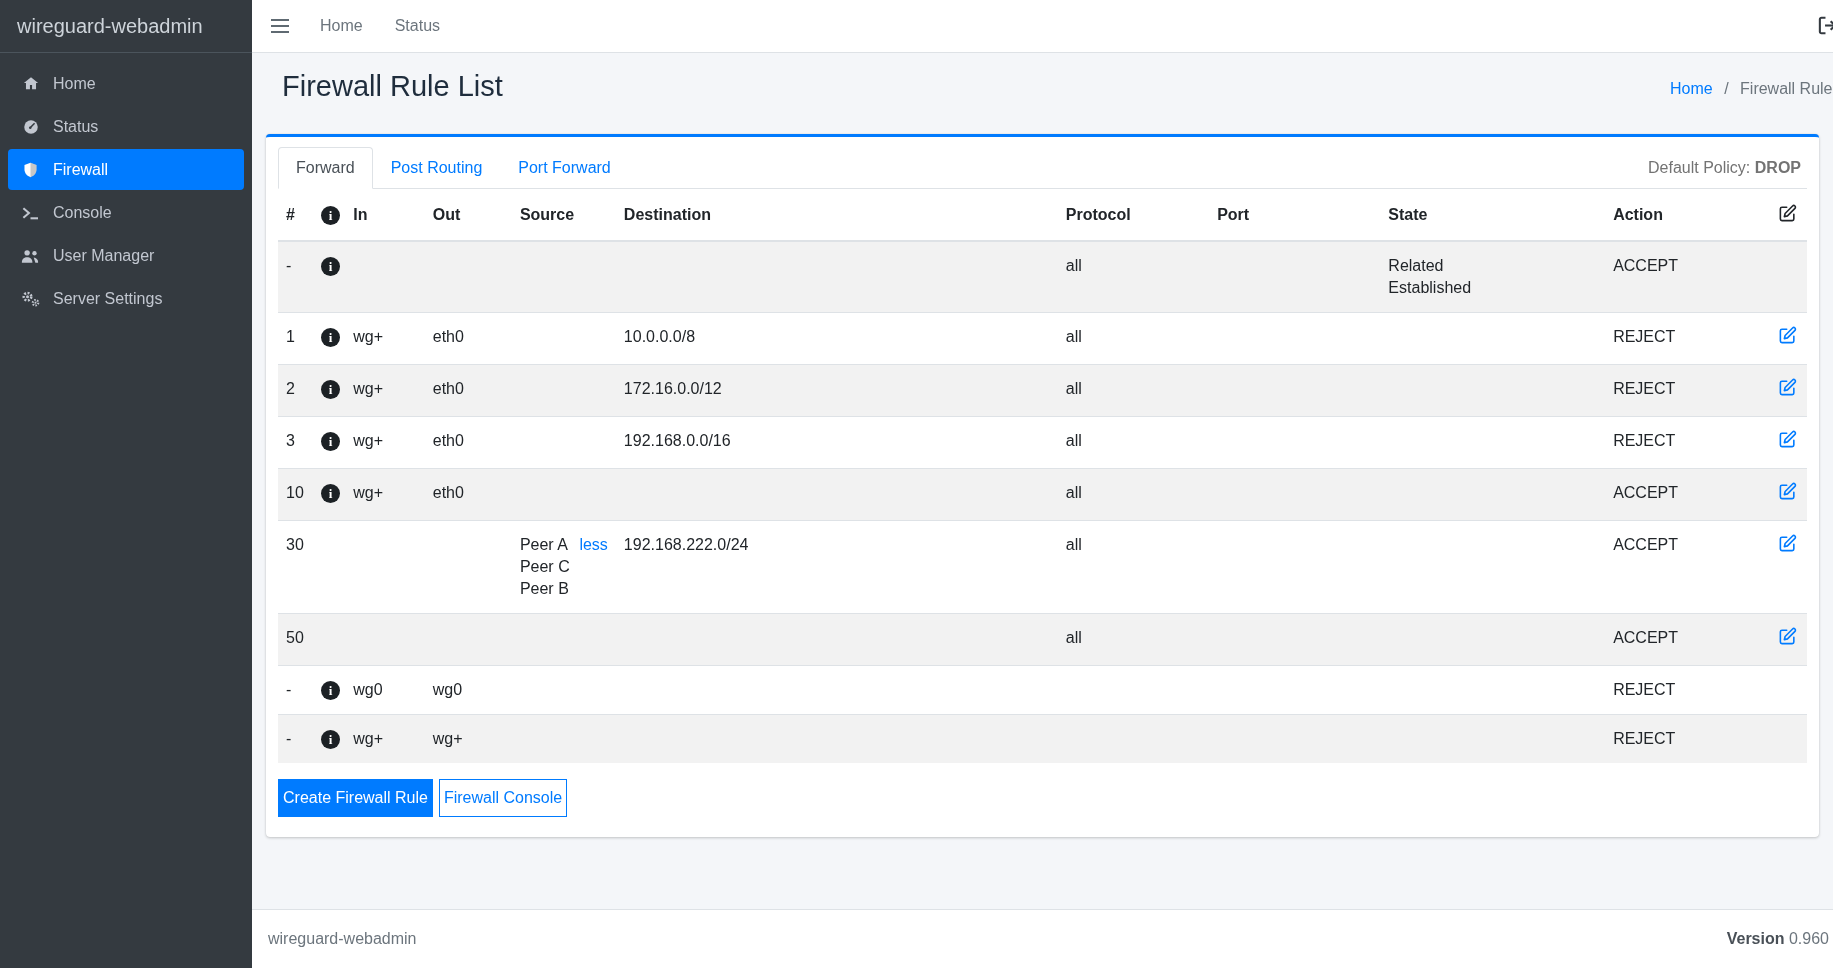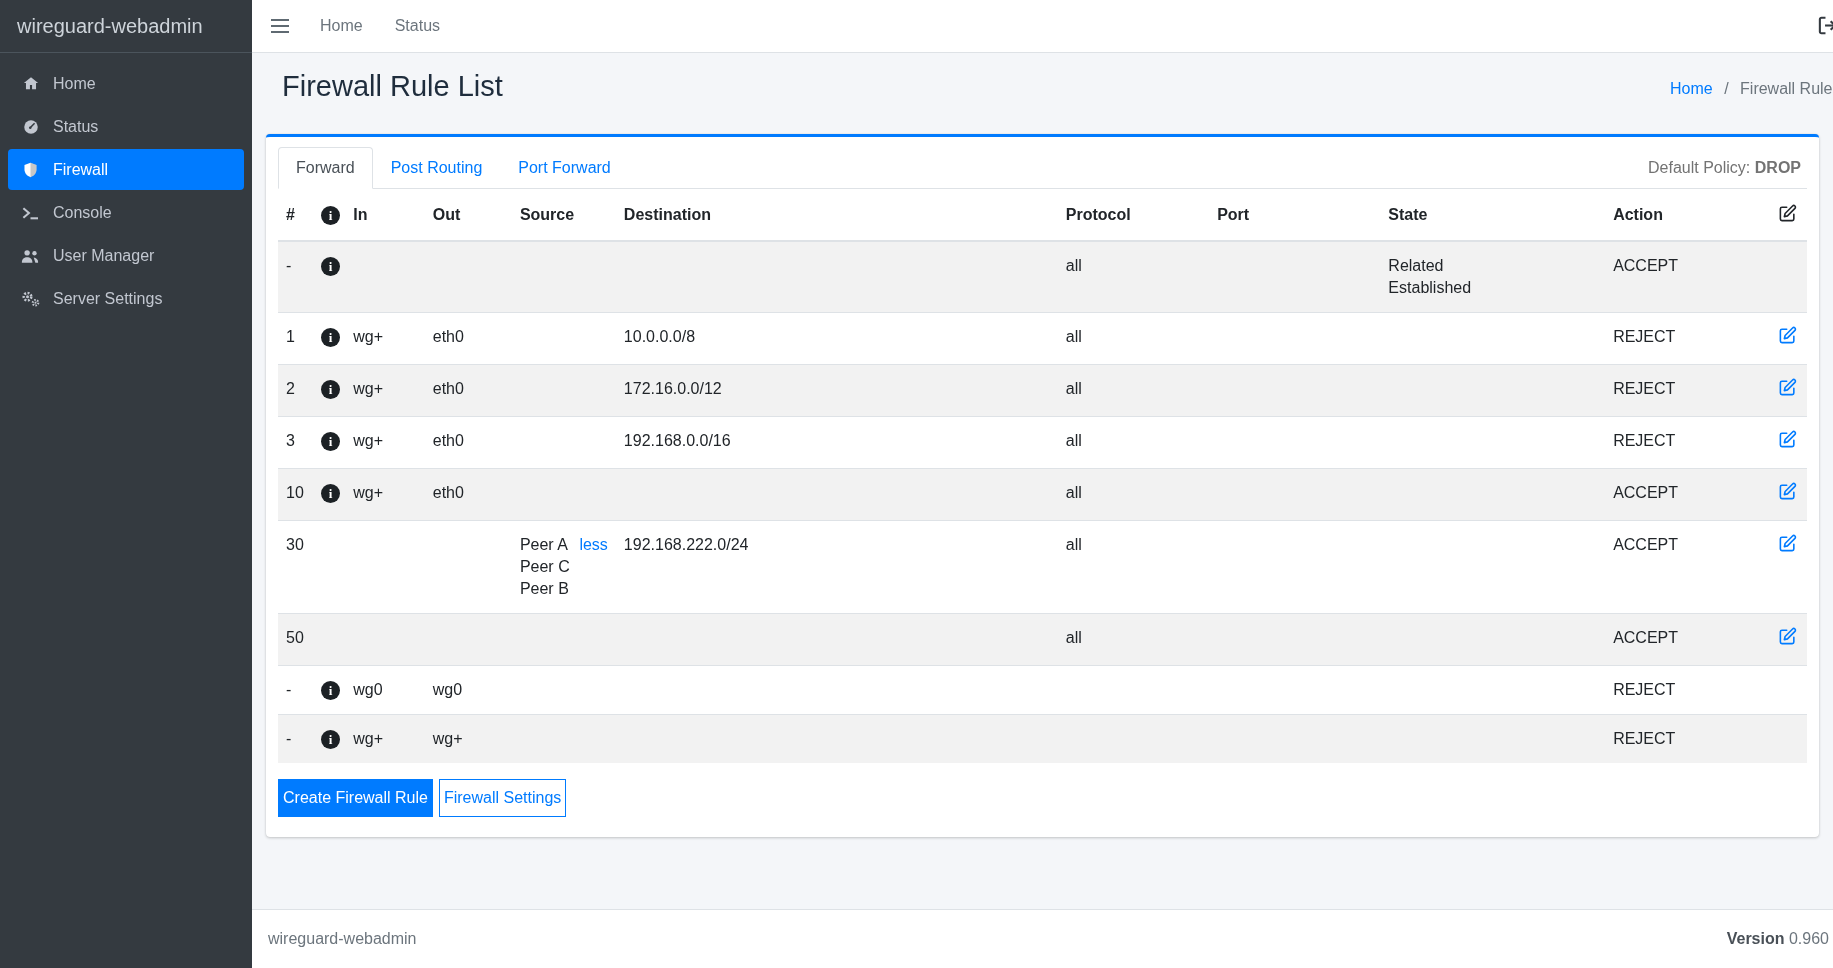--- a/index.html
+++ b/index.html
@@ -379,21 +379,21 @@
                   <td></td>
                   <td></td>
                   <td>REJECT</td>
                   <td></td>
                 </tr>
               </tbody>
           </table>
 
           <div class="btn-row">
             <button class="btn primary">Create Firewall Rule</button>
-            <button class="btn outline">Firewall Settings</button>
+            <button class="btn outline">Firewall Console</button>
           </div>
 
         </div>
       </div>
     </div>
 
     <footer class="footer">
       <span>wireguard-webadmin</span>
       <span class="version"><b>Version</b> <span>0.960</span></span>
     </footer>

